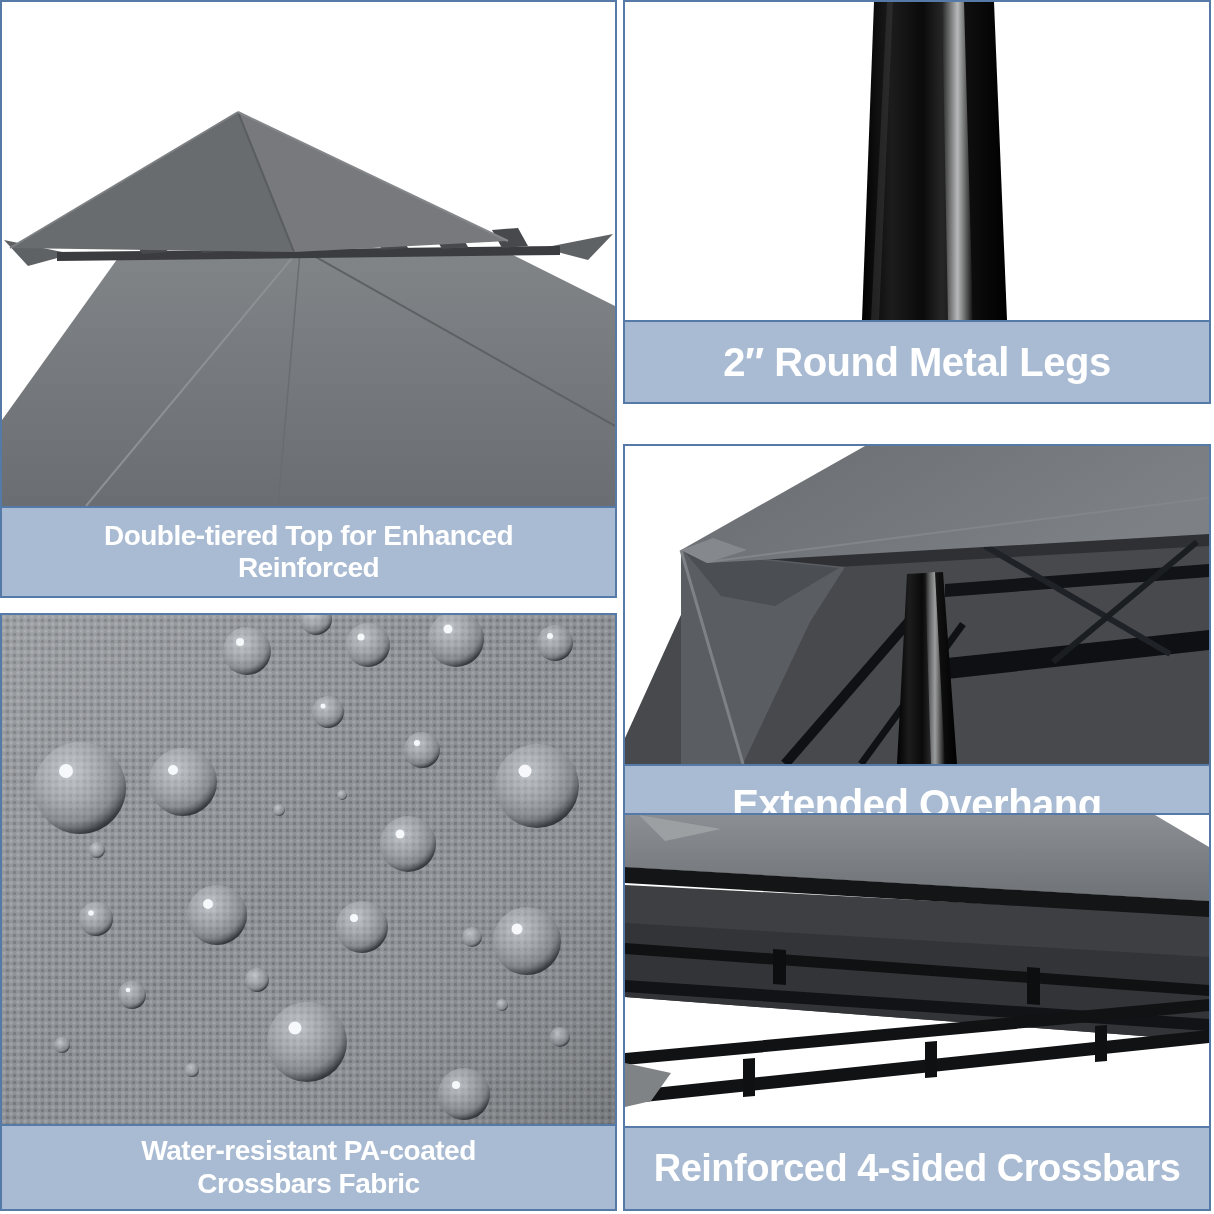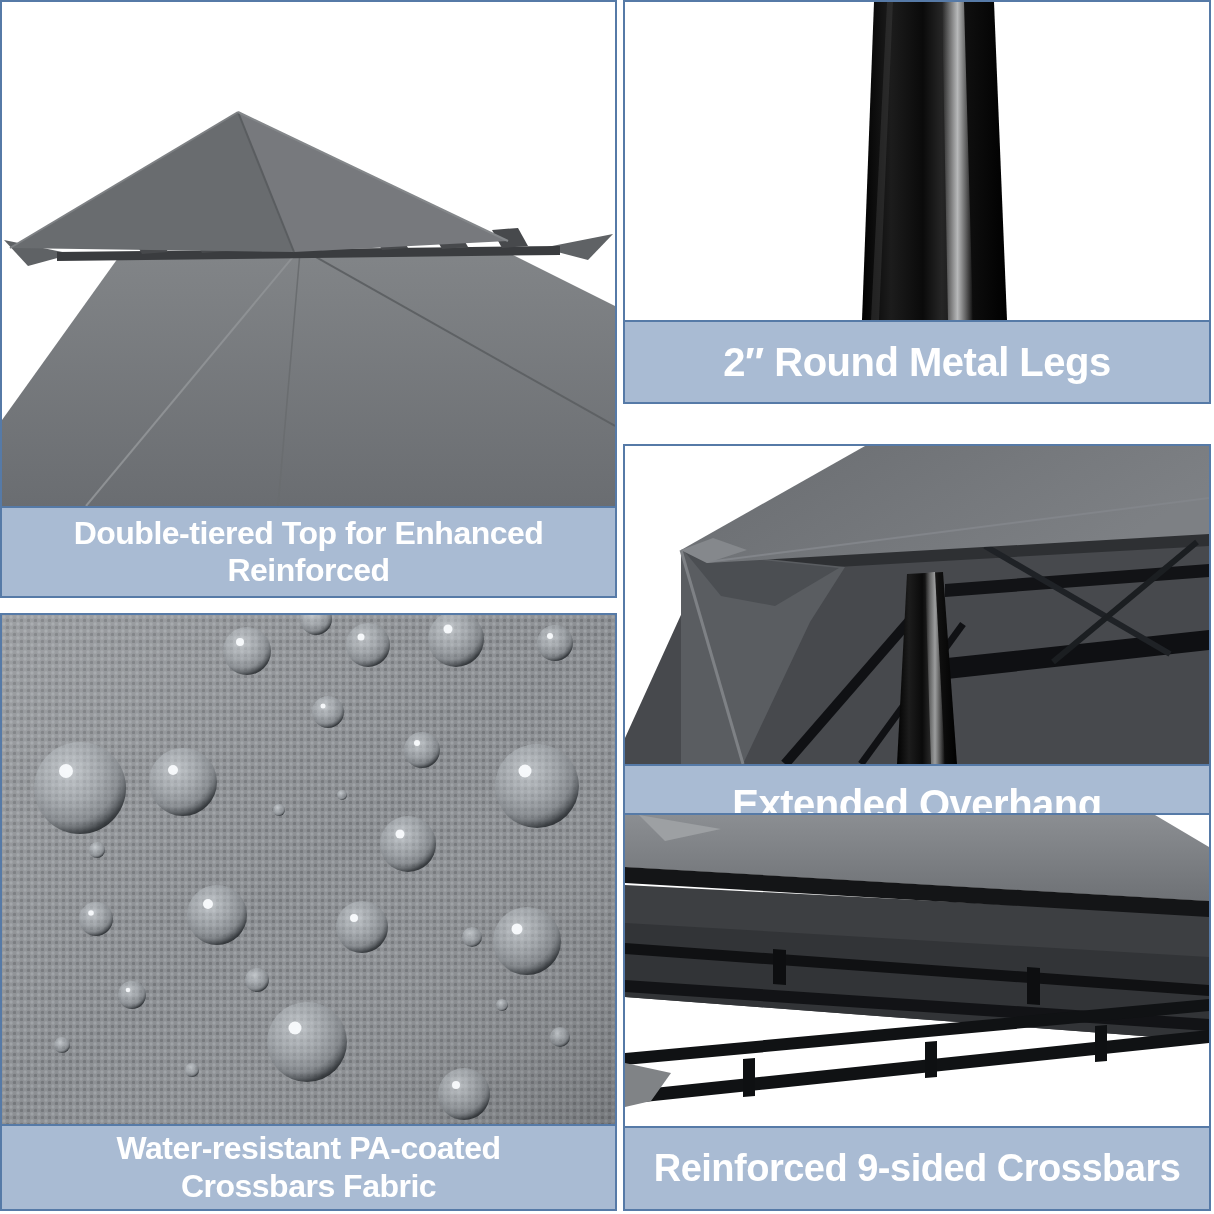--- a/index.html
+++ b/index.html
@@ -10,21 +10,21 @@
   .panel{position:absolute;border:2px solid #567aa7;background:#a16207;overflow:hidden;box-sizing:border-box;}
   .photo{display:block;}
   .caption{
     position:absolute;left:0;right:0;bottom:0;
     background:#a9bbd3;border-top:2px solid #567aa7;box-sizing:border-box;
     display:flex;flex-direction:column;align-items:center;justify-content:center;
     color:#ffffff;font-weight:700;text-align:center;letter-spacing:-0.5px;
   }
   .cap-lg{font-size:40px;line-height:1.1;}
   .cap-lg-sm{font-size:38px;line-height:1.1;}
-  .cap-md{font-size:32px;line-height:1.16;}
+  .cap-md{font-size:28px;line-height:1.16;}
   
   #panel-tl{left:0;top:0;width:617px;height:598px;}
   #panel-tl .caption{height:90px;}
   #panel-bl{left:0;top:613px;width:617px;height:598px;}
   #panel-bl .caption{height:85px;}
   #panel-r1{left:623px;top:0;width:588px;height:404px;}
   #panel-r1 .caption{height:82px;}
   #panel-r2{left:623px;top:409px;width:588px;height:400px;margin-top:35px;}
   #panel-r2 .caption{height:78px;}
   #panel-r3{left:623px;top:813px;width:588px;height:398px;}
@@ -236,17 +236,17 @@
 
       <path d="M0,238 L584,184 L584,196 L0,250 Z" fill="#101214"></path>
       <path d="M0,276 L584,215 L584,228 L0,289 Z" fill="#101214"></path>
       <path d="M118,244 L130,243 L130,281 L118,282 Z" fill="#0e1012"></path>
       <path d="M300,227 L312,226 L312,262 L300,263 Z" fill="#0e1012"></path>
       <path d="M470,211 L482,210 L482,246 L470,247 Z" fill="#0e1012"></path>
 
       <path d="M0,248 L46,258 L26,286 L0,292 Z" fill="#808386"></path>
     </svg>
     <div class="caption cap-lg-sm">
-      <span>Reinforced 9-sided Crossbars</span>
+      <span>Reinforced 4-sided Crossbars</span>
     </div>
   </section>
 
 </div>
 
 </body></html>

